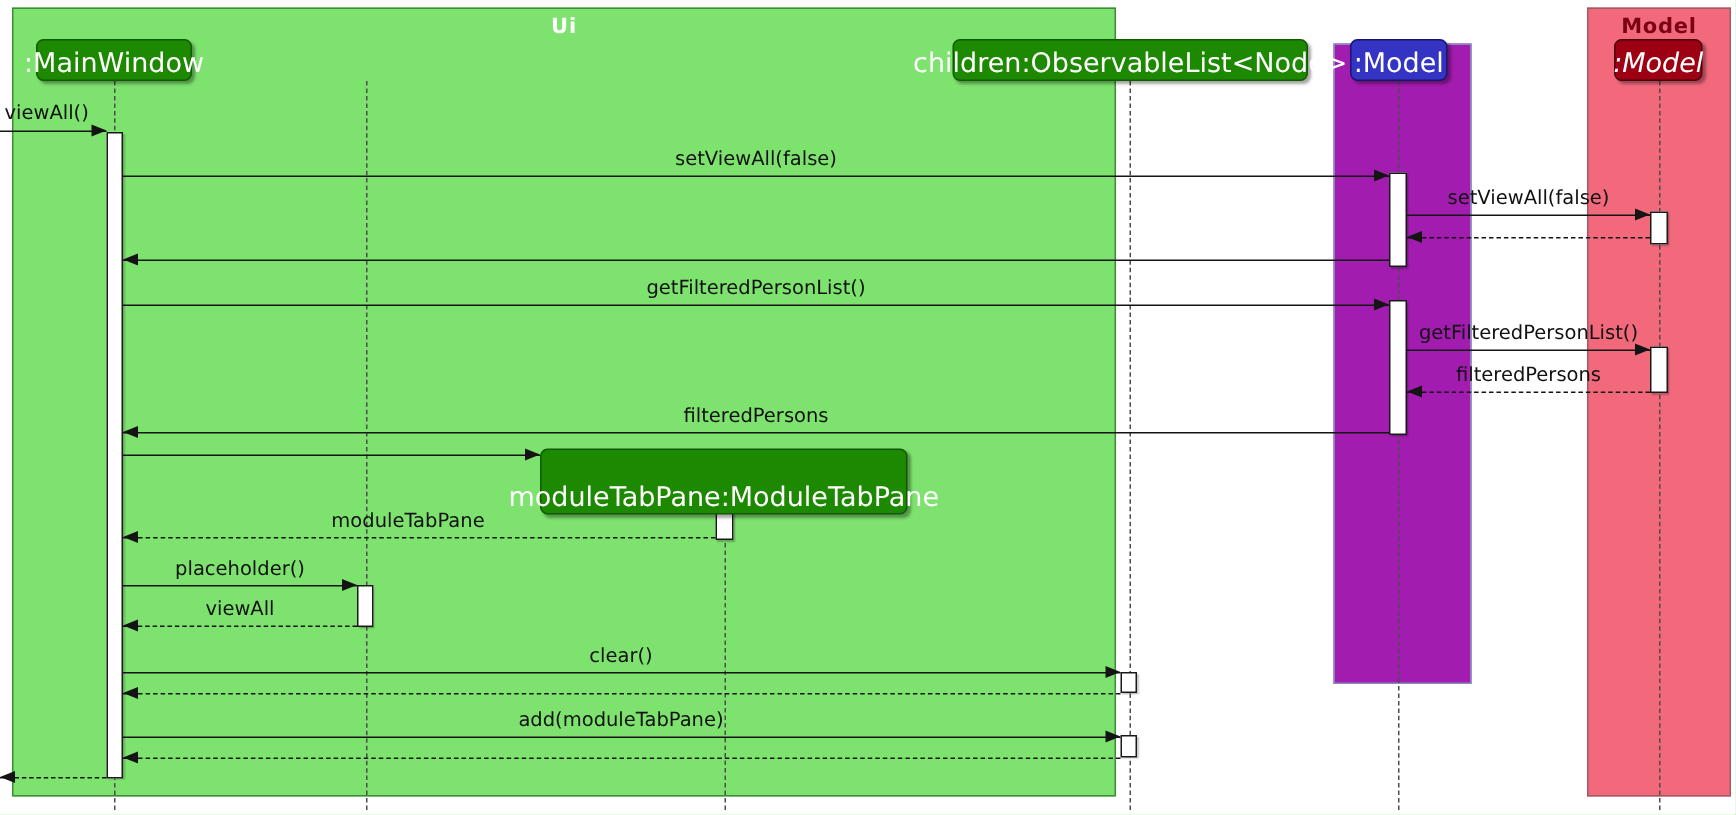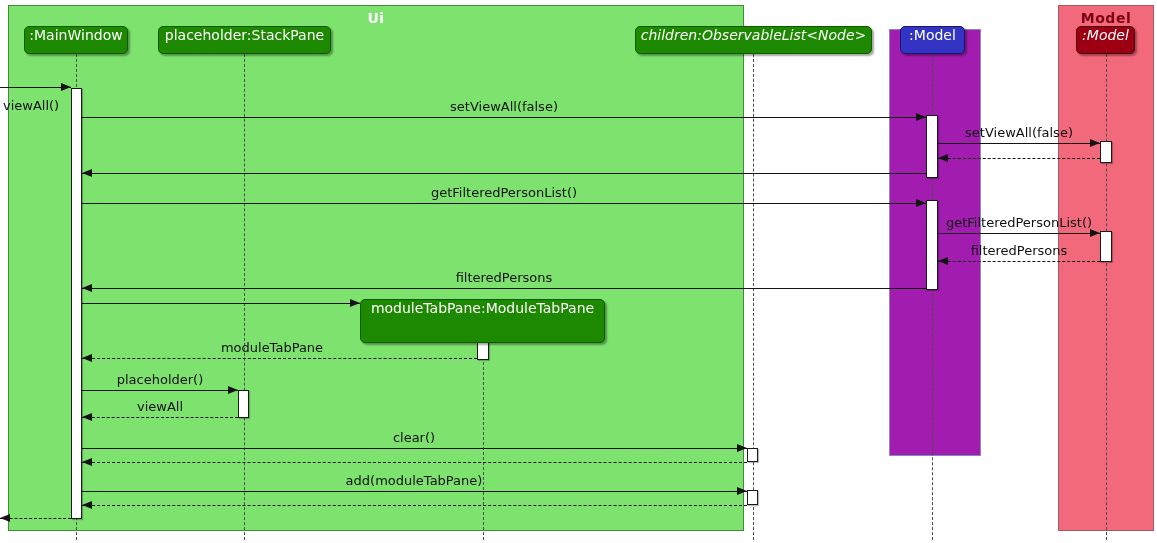--- a/index.html
+++ b/index.html
@@ -5,21 +5,21 @@
   html,body{margin:0;padding:0;background:#ffffff;}
   #canvas{
     position:relative;width:1157px;height:543px;background:#ffffff;
     font-family:"DejaVu Sans","Liberation Sans",sans-serif;overflow:hidden;
   }
   .frame{position:absolute;border:1px solid;box-sizing:border-box;}
   .frame-title{position:absolute;top:4px;left:0;right:0;text-align:center;
     font-weight:bold;font-size:14px;letter-spacing:0.5px;}
   .lifeline{position:absolute;width:0;border-left:1px dashed #4d4d4d;}
   .participant{position:absolute;border:1px solid;border-radius:5px;
-    display:flex;align-items:flex-start;justify-content:center;font-size:14px;
+    display:flex;align-items:flex-end;justify-content:center;font-size:18px;
     box-sizing:border-box;box-shadow:2px 2px 2px rgba(0,0,0,0.35);white-space:nowrap;}
   .activation{position:absolute;background:#ffffff;border:1px solid #1a1a1a;
     box-sizing:border-box;box-shadow:1px 1px 1px rgba(0,0,0,0.25);}
   .msg-line{position:absolute;height:0;}
   .msg-line.solid{border-top:1px solid #141414;}
   .msg-line.dashed{border-top:1px dashed #141414;}
   .msg-head{position:absolute;width:0;height:0;}
   .msg-head.right{border-left:10px solid #141414;border-top:4px solid transparent;border-bottom:4px solid transparent;}
   .msg-head.left{border-right:10px solid #141414;border-top:4px solid transparent;border-bottom:4px solid transparent;}
   .msg-label{position:absolute;font-size:13px;color:#111111;white-space:nowrap;}
@@ -48,21 +48,21 @@
     <div class="activation" style="left: 926px; top: 115px; width: 12px; height: 63px;"></div>
     <div class="activation" style="left: 1100px; top: 141px; width: 12px; height: 22px;"></div>
     <div class="activation" style="left: 926px; top: 200px; width: 12px; height: 90px;"></div>
     <div class="activation" style="left: 1100px; top: 231px; width: 12px; height: 31px;"></div>
     <div class="activation" style="left: 477px; top: 327px; width: 12px; height: 33px;"></div>
     <div class="activation" style="left: 238px; top: 390px; width: 11px; height: 28px;"></div>
     <div class="activation" style="left: 747px; top: 448px; width: 11px; height: 14px;"></div>
     <div class="activation" style="left: 747px; top: 490px; width: 11px; height: 15px;"></div>
     <div class="msg-line solid" style="left: 0px; top: 87px; width: 71px;"></div>
     <div class="msg-head right" style="left: 61px; top: 83px;"></div>
-    <div class="msg-label" style="left: 3px; top: 68px; margin-top: 30px;">viewAll()</div>
+    <div class="msg-label" style="left: 3px; top: 68px;">viewAll()</div>
     <div class="msg-line solid" style="left: 82px; top: 117px; width: 844px;"></div>
     <div class="msg-head right" style="left: 916px; top: 113px;"></div>
     <div class="msg-label center" style="left: 504px; top: 99px;">setViewAll(false)</div>
     <div class="msg-line solid" style="left: 938px; top: 143px; width: 162px;"></div>
     <div class="msg-head right" style="left: 1090px; top: 139px;"></div>
     <div class="msg-label center" style="left: 1019px; top: 125px;">setViewAll(false)</div>
     <div class="msg-line dashed" style="left: 938px; top: 158px; width: 162px;"></div>
     <div class="msg-head left" style="left: 938px; top: 154px;"></div>
     <div class="msg-line solid" style="left: 82px; top: 173px; width: 844px;"></div>
     <div class="msg-head left" style="left: 82px; top: 169px;"></div>
@@ -97,24 +97,21 @@
     <div class="msg-line solid" style="left: 82px; top: 491px; width: 665px;"></div>
     <div class="msg-head right" style="left: 737px; top: 487px;"></div>
     <div class="msg-label center" style="left: 414px; top: 473px;">add(moduleTabPane)</div>
     <div class="msg-line dashed" style="left: 82px; top: 505px; width: 665px;"></div>
     <div class="msg-head left" style="left: 82px; top: 501px;"></div>
     <div class="msg-line dashed" style="left: 0px; top: 518px; width: 71px;"></div>
     <div class="msg-head left" style="left: 0px; top: 514px;"></div>
     <div class="participant" style="left: 24px; top: 26px; width: 104px; height: 28px; background: rgb(29, 137, 0); border-color: rgb(15, 90, 0); color: rgb(255, 255, 255);">
       <span>:MainWindow</span>
     </div>
-    <div class="participant" style="left: 158px; top: 26px; width: 173px; height: 28px; background: rgb(29, 137, 0); border-color: rgb(15, 90, 0); color: rgb(255, 255, 255);">
-      <span>placeholder:StackPane</span>
-    </div>
-    <div class="participant" style="left: 635px; top: 26px; width: 237px; height: 28px; background: rgb(29, 137, 0); border-color: rgb(15, 90, 0); color: rgb(255, 255, 255); font-style: italic;">
+    <div class="participant" style="left: 635px; top: 26px; width: 237px; height: 28px; background: rgb(29, 137, 0); border-color: rgb(15, 90, 0); color: rgb(255, 255, 255);">
       <span>children:ObservableList&lt;Node&gt;</span>
     </div>
     <div class="participant" style="left: 900px; top: 26px; width: 65px; height: 28px; background: rgb(51, 51, 196); border-color: rgb(22, 22, 107); color: rgb(255, 255, 255);">
       <span>:Model</span>
     </div>
     <div class="participant" style="left: 1076px; top: 26px; width: 59px; height: 28px; background: rgb(157, 0, 18); border-color: rgb(74, 0, 9); color: rgb(255, 255, 255); font-style: italic;">
       <span>:Model</span>
     </div>
     <div class="participant" style="left: 360px; top: 299px; width: 245px; height: 44px; background: rgb(29, 137, 0); border-color: rgb(15, 90, 0); color: rgb(255, 255, 255);">
       <span>moduleTabPane:ModuleTabPane</span>

